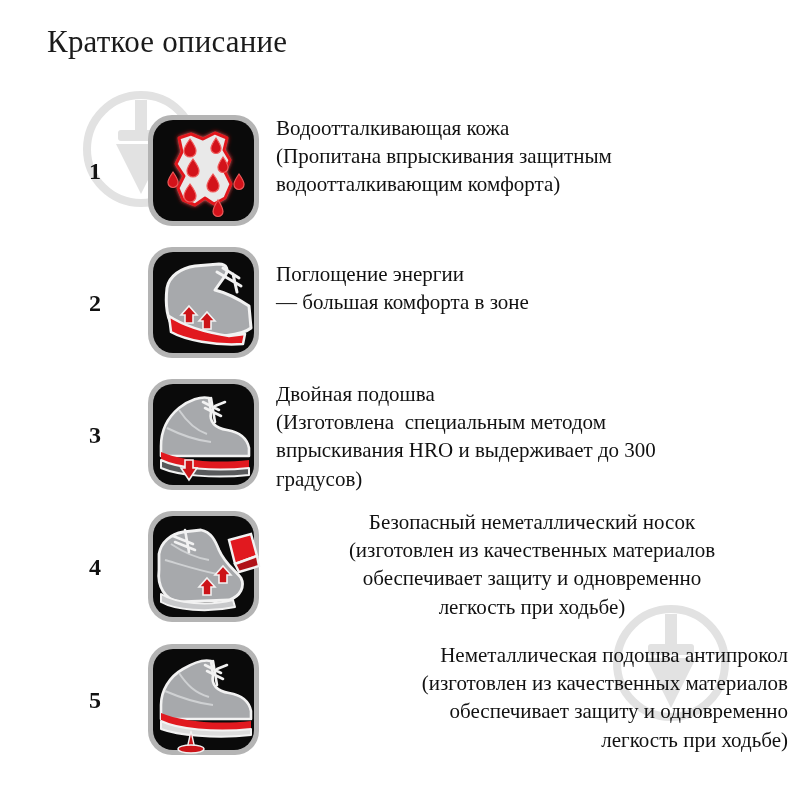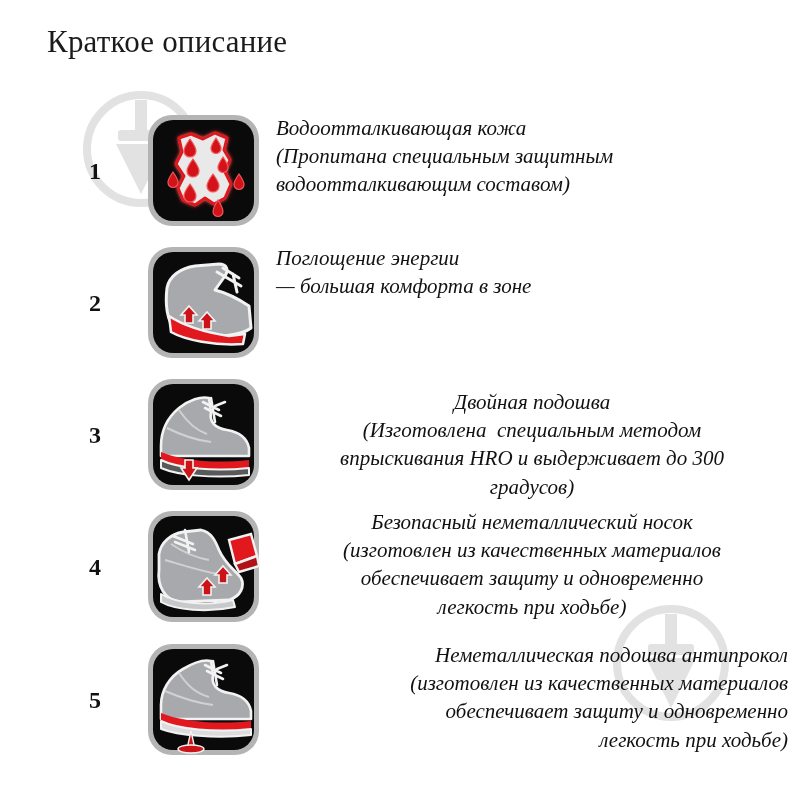--- a/index.html
+++ b/index.html
@@ -65,21 +65,21 @@
   .icon-wrap svg { display: block; width: 117px; height: 117px; }
 
   .row-text {
     position: absolute;
     left: 276px;
     width: 512px;
     font-size: 21px;
     line-height: 28.2px;
     color: #111111;
   }
-  .row-text .ln { display: block; white-space: pre; font-style: italic; }
+  .row-text .ln { display: block; white-space: pre; }
 </style>
 </head>
 <body>
 
 <div id="page">
 
   <div class="watermark wm-top">
     <svg viewBox="0 0 126 126" xmlns="http://www.w3.org/2000/svg">
       <circle cx="63" cy="63" r="54" fill="none" stroke="#e2e2e2" stroke-width="8"></circle>
       <rect x="57" y="14" width="12" height="40" fill="#e2e2e2"></rect>
@@ -127,22 +127,22 @@
           <path d="M68 62 c0 0 -6 8 -6 12 a6 6 0 0 0 12 0 c0 -4 -6 -12 -6 -12z"></path>
           <path d="M94 62 c0 0 -5 7 -5 10.5 a5 5 0 0 0 10 0 c0 -3.5 -5 -10.5 -5 -10.5z"></path>
           <path d="M45 72 c0 0 -6 8 -6 12 a6 6 0 0 0 12 0 c0 -4 -6 -12 -6 -12z"></path>
           <path d="M73 88 c0 0 -5 8 -5 11.5 a5 5 0 0 0 10 0 c0 -3.5 -5 -11.5 -5 -11.5z"></path>
         </g>
       </svg>
     </div>
 
     <div class="row-text" style="top:2px;">
       <span class="ln">Водоотталкивающая кожа</span>
-      <span class="ln">(Пропитана специальным защитным</span>
-      <span class="ln">водоотталкивающим составом)</span>
+      <span class="ln">(Пропитана впрыскивания защитным</span>
+      <span class="ln">водоотталкивающим комфорта)</span>
     </div>
   </div>
 
   <div class="row" style="top:244px;">
     <div class="row-num" style="top:47px;">2</div>
 
     <div class="icon-wrap" style="top:0px;">
       <svg viewBox="0 0 117 117" xmlns="http://www.w3.org/2000/svg">
         <rect x="3" y="3" width="111" height="111" rx="24" fill="#b4b4b4"></rect>
         <rect x="8" y="8" width="101" height="101" rx="20" fill="#0a0a0a"></rect>
@@ -153,21 +153,21 @@
 
         <path d="M24 72 C36 80 58 88 84 92 L100 90 L98 100 C70 102 40 96 26 88 Z" fill="#e1191f" stroke="#f2f2f2" stroke-width="2.5" stroke-linejoin="round"></path>
 
         <g fill="#cc1418" stroke="#f2f2f2" stroke-width="1.6">
           <path d="M44 62 L52 71 L48 71 L48 79 L40 79 L40 71 L36 71 Z"></path>
           <path d="M62 68 L70 77 L66 77 L66 85 L58 85 L58 77 L54 77 Z"></path>
         </g>
       </svg>
     </div>
 
-    <div class="row-text" style="top:0px;">
+    <div class="row-text" style="top:16px;">
       <span class="ln">Поглощение энергии</span>
       <span class="ln">— большая комфорта в зоне</span>
     </div>
   </div>
 
   <div class="row" style="top:376px;">
     <div class="row-num" style="top:47px;">3</div>
 
     <div class="icon-wrap" style="top:0px;">
       <svg viewBox="0 0 117 117" xmlns="http://www.w3.org/2000/svg">
@@ -181,21 +181,21 @@
         <path d="M58 26 L74 34 M60 32 L76 40 M66 22 L70 46 M70 30 L80 26" stroke="#f2f2f2" stroke-width="2.6" fill="none" stroke-linecap="round"></path>
 
         <path d="M16 76 C34 84 68 88 104 84 L104 92 C68 96 32 92 16 84 Z" fill="#e1191f"></path>
 
         <path d="M16 84 C32 92 68 96 104 92 L104 99 C68 103 32 99 16 92 Z" fill="#58595b" stroke="#f2f2f2" stroke-width="2" stroke-linejoin="round"></path>
 
         <path d="M44 104 L52 92 L48 92 L48 84 L40 84 L40 92 L36 92 Z" fill="#cc1418" stroke="#f2f2f2" stroke-width="1.6"></path>
       </svg>
     </div>
 
-    <div class="row-text" style="top:12px;text-align:center;">
+    <div class="row-text" style="top:4px;">
       <span class="ln">Двойная подошва</span>
       <span class="ln">(Изготовлена  специальным методом</span>
       <span class="ln">впрыскивания HRO и выдерживает до 300</span>
       <span class="ln">градусов)</span>
     </div>
   </div>
 
   <div class="row" style="top:508px;">
     <div class="row-num" style="top:47px;">4</div>
 

